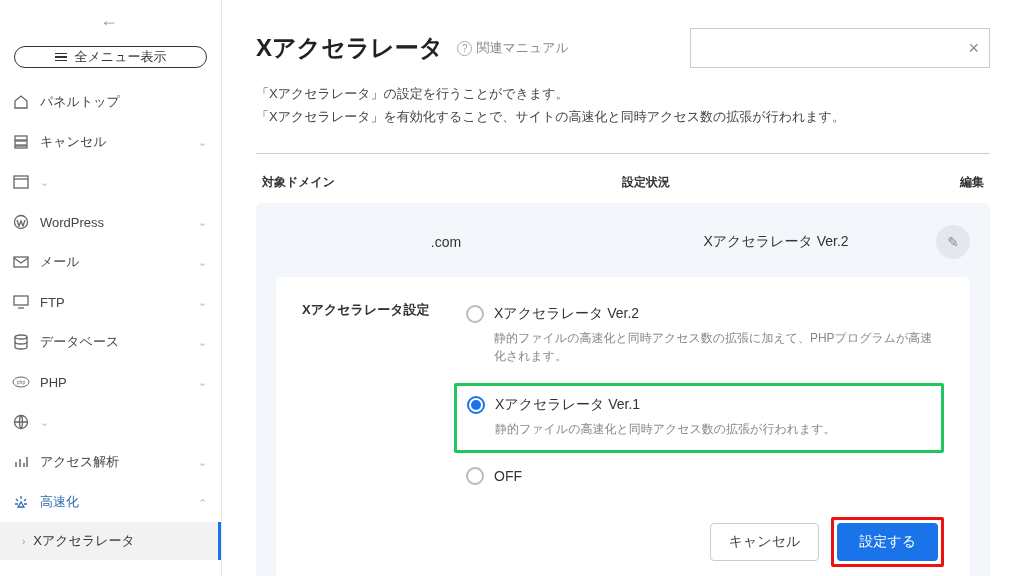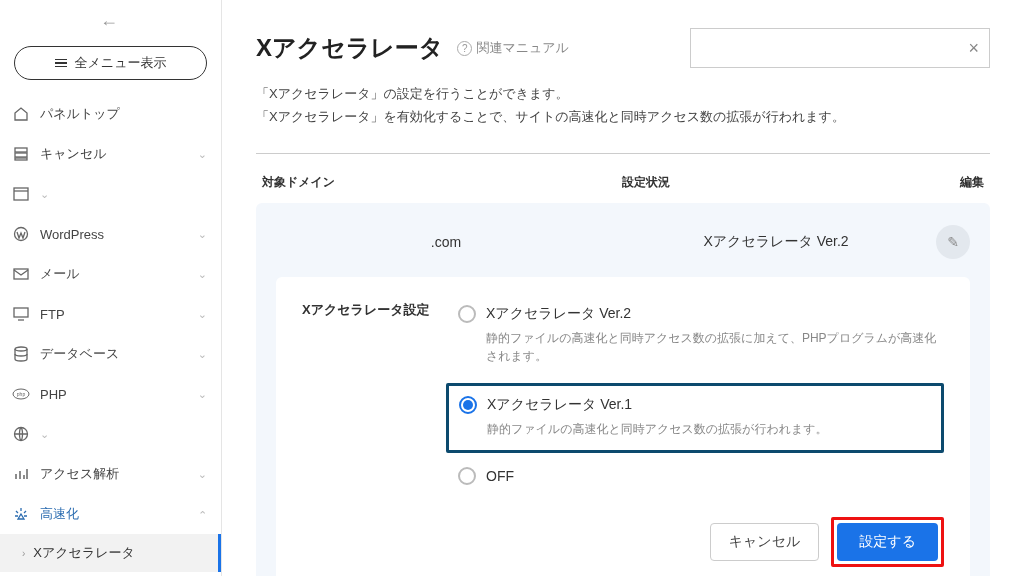--- a/index.html
+++ b/index.html
@@ -3,21 +3,21 @@
   <meta charset="utf-8">
   <style>
     * { margin: 0; padding: 0; box-sizing: border-box; }
     body { font-family: -apple-system, "Hiragino Sans", "Meiryo", sans-serif; font-size: 13px; color: #333; background: #fff; width: 1024px; height: 576px; overflow: hidden; }
     .layout { display: flex; height: 100%; }
     
     
     .sidebar { width: 222px; border-right: 1px solid #e5e5e5; display: flex; flex-direction: column; }
     .back-row { height: 40px; display: flex; align-items: center; padding-left: 100px; }
     .back-arrow { font-size: 18px; color: #999; cursor: pointer; }
-    .all-menu { margin: 6px 14px 14px; border: 1px solid #333; border-radius: 18px; height: 34px; display: flex; align-items: center; justify-content: center; gap: 8px; font-size: 13px; cursor: pointer; }
+    .all-menu { margin: 6px 14px 14px; border: 1px solid #333; border-radius: 18px; height: 22px; display: flex; align-items: center; justify-content: center; gap: 8px; font-size: 13px; cursor: pointer; }
     .hamburger { display: inline-flex; flex-direction: column; gap: 2px; }
     .hamburger span { display: block; width: 12px; height: 1.5px; background: #333; }
     .nav { flex: 1; }
     .nav-item { display: flex; align-items: center; height: 40px; padding: 0 14px 0 12px; cursor: pointer; color: #444; }
     .nav-icon { width: 18px; height: 18px; display: inline-flex; align-items: center; justify-content: center; margin-right: 10px; color: #666; }
     .nav-label { flex: 1; font-size: 13px; }
     .chevron { color: #bbb; font-size: 11px; }
     .nav-item.expanded .chevron { transform: rotate(180deg); }
     .nav-item.active-parent { color: #2b6cb0; }
     .nav-item.active-parent .nav-icon { color: #2b6cb0; }
@@ -44,25 +44,25 @@
     .col-edit { width: 40px; text-align: right; }
     
     .panel { background: #f3f7fc; border-radius: 6px; padding: 16px 20px 20px; }
     .panel-top { display: flex; align-items: center; padding: 6px 0 18px; }
     .domain-val { width: 340px; text-align: center; font-size: 14px; color: #333; }
     .status-val { flex: 1; text-align: center; font-size: 14px; color: #333; }
     .edit-circle { width: 34px; height: 34px; border-radius: 50%; background: #e3e8ee; display: flex; align-items: center; justify-content: center; cursor: pointer; }
     .pencil { color: #888; font-size: 14px; }
     
     .inner-card { background: #fff; border-radius: 6px; padding: 22px 26px; }
-    .setting-row { display: flex; gap: 16px; }
+    .setting-row { display: flex; gap: 24px; }
     .setting-label { width: 140px; font-size: 13px; font-weight: bold; color: #333; padding-top: 2px; }
     .options { flex: 1; }
     .option { padding: 6px 0 14px; }
-    .option.highlighted { border: 3px solid #0c4a6e; border-radius: 2px; padding: 10px 10px 12px; margin: 4px 0 8px -12px; }
+    .option.highlighted { border: 3px solid #22c55e; border-radius: 2px; padding: 10px 10px 12px; margin: 4px 0 8px -12px; }
     .opt-head { display: flex; align-items: center; gap: 10px; }
     .radio { width: 18px; height: 18px; border: 2px solid #bbb; border-radius: 50%; display: inline-flex; align-items: center; justify-content: center; flex-shrink: 0; }
     .radio.selected { border-color: #1a73e8; }
     .radio.selected::after { content: ""; width: 10px; height: 10px; background: #1a73e8; border-radius: 50%; }
     .opt-title { font-size: 14px; color: #333; }
     .opt-desc { font-size: 12px; color: #888; margin: 6px 0 0 28px; line-height: 1.5; }
     
     .actions { display: flex; justify-content: flex-end; gap: 12px; margin-top: 18px; align-items: center; }
     .btn-cancel { border: 1px solid #ccc; background: #fff; color: #444; padding: 9px 18px; border-radius: 4px; font-size: 14px; cursor: pointer; }
     .btn-submit-wrap { border: 3px solid #e11; padding: 3px; border-radius: 2px; }

